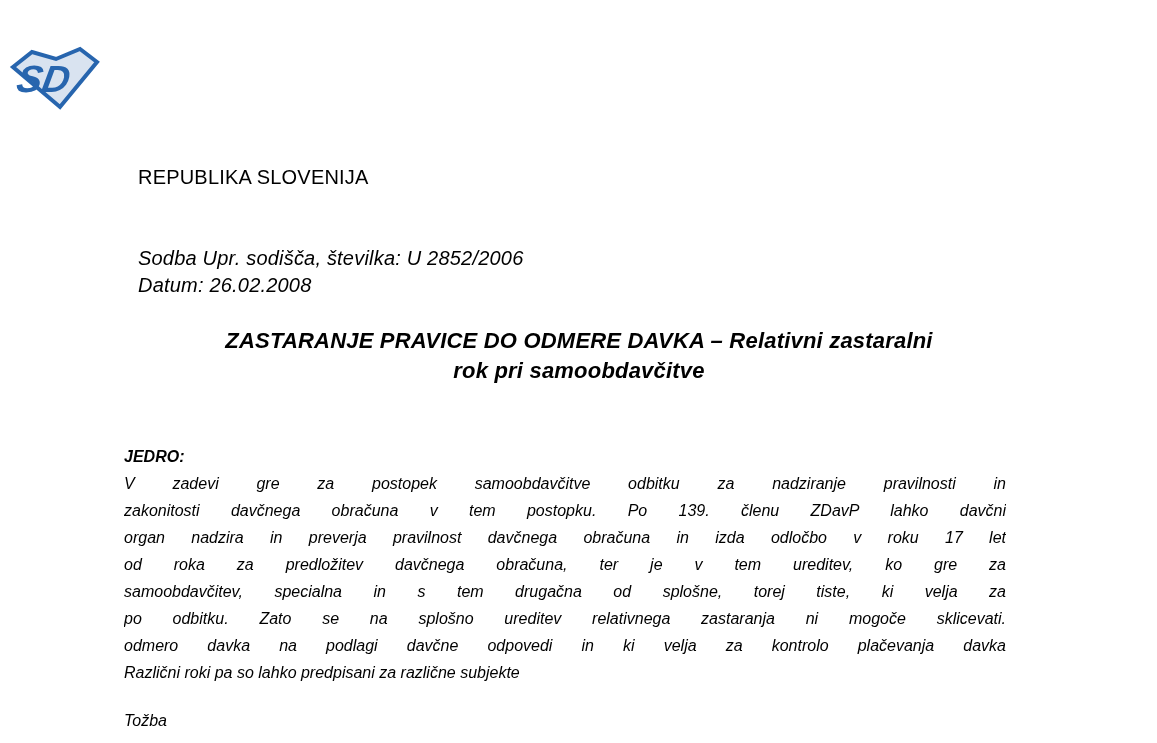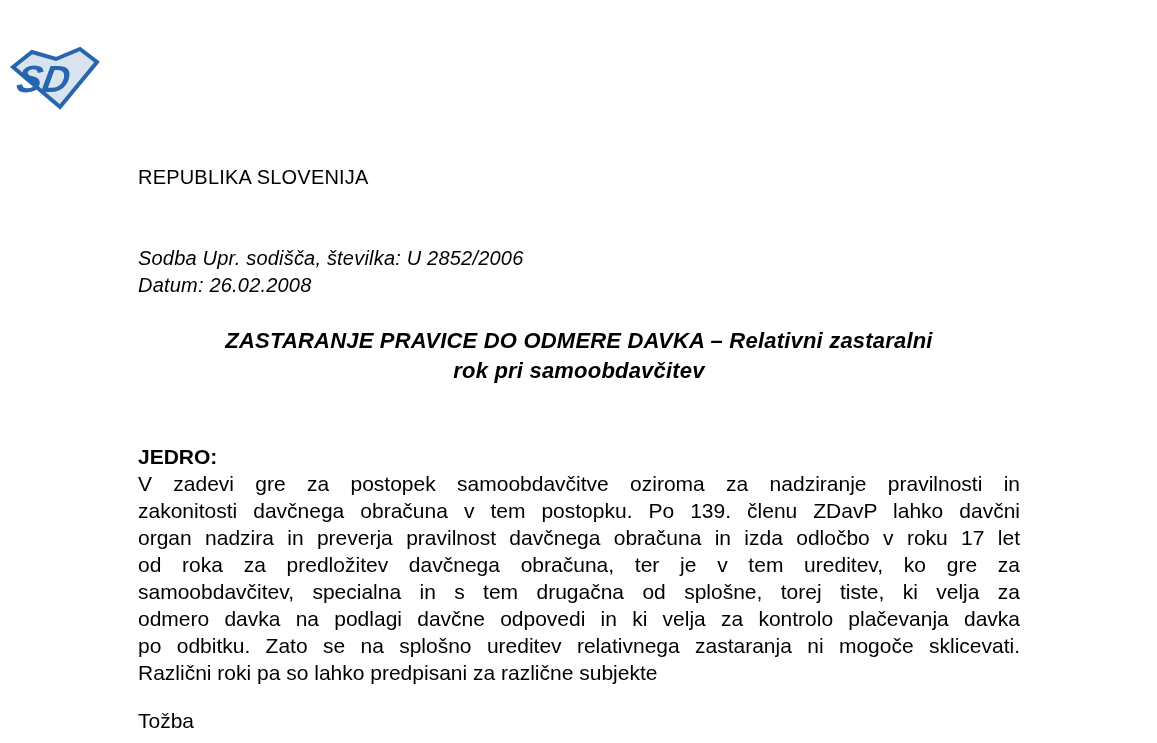--- a/index.html
+++ b/index.html
@@ -51,24 +51,25 @@
     margin: 0;
     font-size: 22px;
     line-height: 30px;
     font-weight: bold;
     text-align: center;
     letter-spacing: 0.2px;
     font-style: italic;
   }
   .body-block {
     position: absolute;
-    left: 138px;
+    left: 124px;
     width: 882px;
-    font-size: 21px;
+    font-size: 16px;
     line-height: 27px;
+    font-style: italic;
   }
   .jedro-block { top: 443px; }
   .izrek-block { top: 707px; }
   .section-label { font-weight: bold; }
   .jline { height: 27px; overflow: hidden; }
   .just { text-align: justify; text-align-last: justify; }
 </style>
 </head>
 <body>
 
@@ -83,32 +84,32 @@
     <div>REPUBLIKA SLOVENIJA</div>
   </div>
 
   <div class="case-block">
     <div>Sodba Upr. sodišča, številka: U 2852/2006</div>
     <div>Datum: 26.02.2008</div>
   </div>
 
   <h1 class="doc-title">
     <span>ZASTARANJE PRAVICE DO ODMERE DAVKA – Relativni zastaralni</span><br>
-    <span>rok pri samoobdavčitev</span>
+    <span>rok pri samoobdavčitve</span>
   </h1>
 
   <div class="body-block jedro-block">
     <div class="section-label">JEDRO:</div>
-    <div class="jline just">V zadevi gre za postopek samoobdavčitve oziroma za nadziranje pravilnosti in</div>
+    <div class="jline just">V zadevi gre za postopek samoobdavčitve odbitku za nadziranje pravilnosti in</div>
     <div class="jline just">zakonitosti davčnega obračuna v tem postopku. Po 139. členu ZDavP lahko davčni</div>
     <div class="jline just">organ nadzira in preverja pravilnost davčnega obračuna in izda odločbo v roku 17 let</div>
     <div class="jline just">od roka za predložitev davčnega obračuna, ter je v tem ureditev, ko gre za</div>
     <div class="jline just">samoobdavčitev, specialna in s tem drugačna od splošne, torej tiste, ki velja za</div>
+    <div class="jline just">po odbitku. Zato se na splošno ureditev relativnega zastaranja ni mogoče sklicevati.</div>
     <div class="jline just">odmero davka na podlagi davčne odpovedi in ki velja za kontrolo plačevanja davka</div>
-    <div class="jline just">po odbitku. Zato se na splošno ureditev relativnega zastaranja ni mogoče sklicevati.</div>
     <div class="jline">Različni roki pa so lahko predpisani za različne subjekte</div>
   </div>
 
   <div class="body-block izrek-block">
     <div class="jline">Tožba</div>
   </div>
 
 </div>
 
 </body></html>

